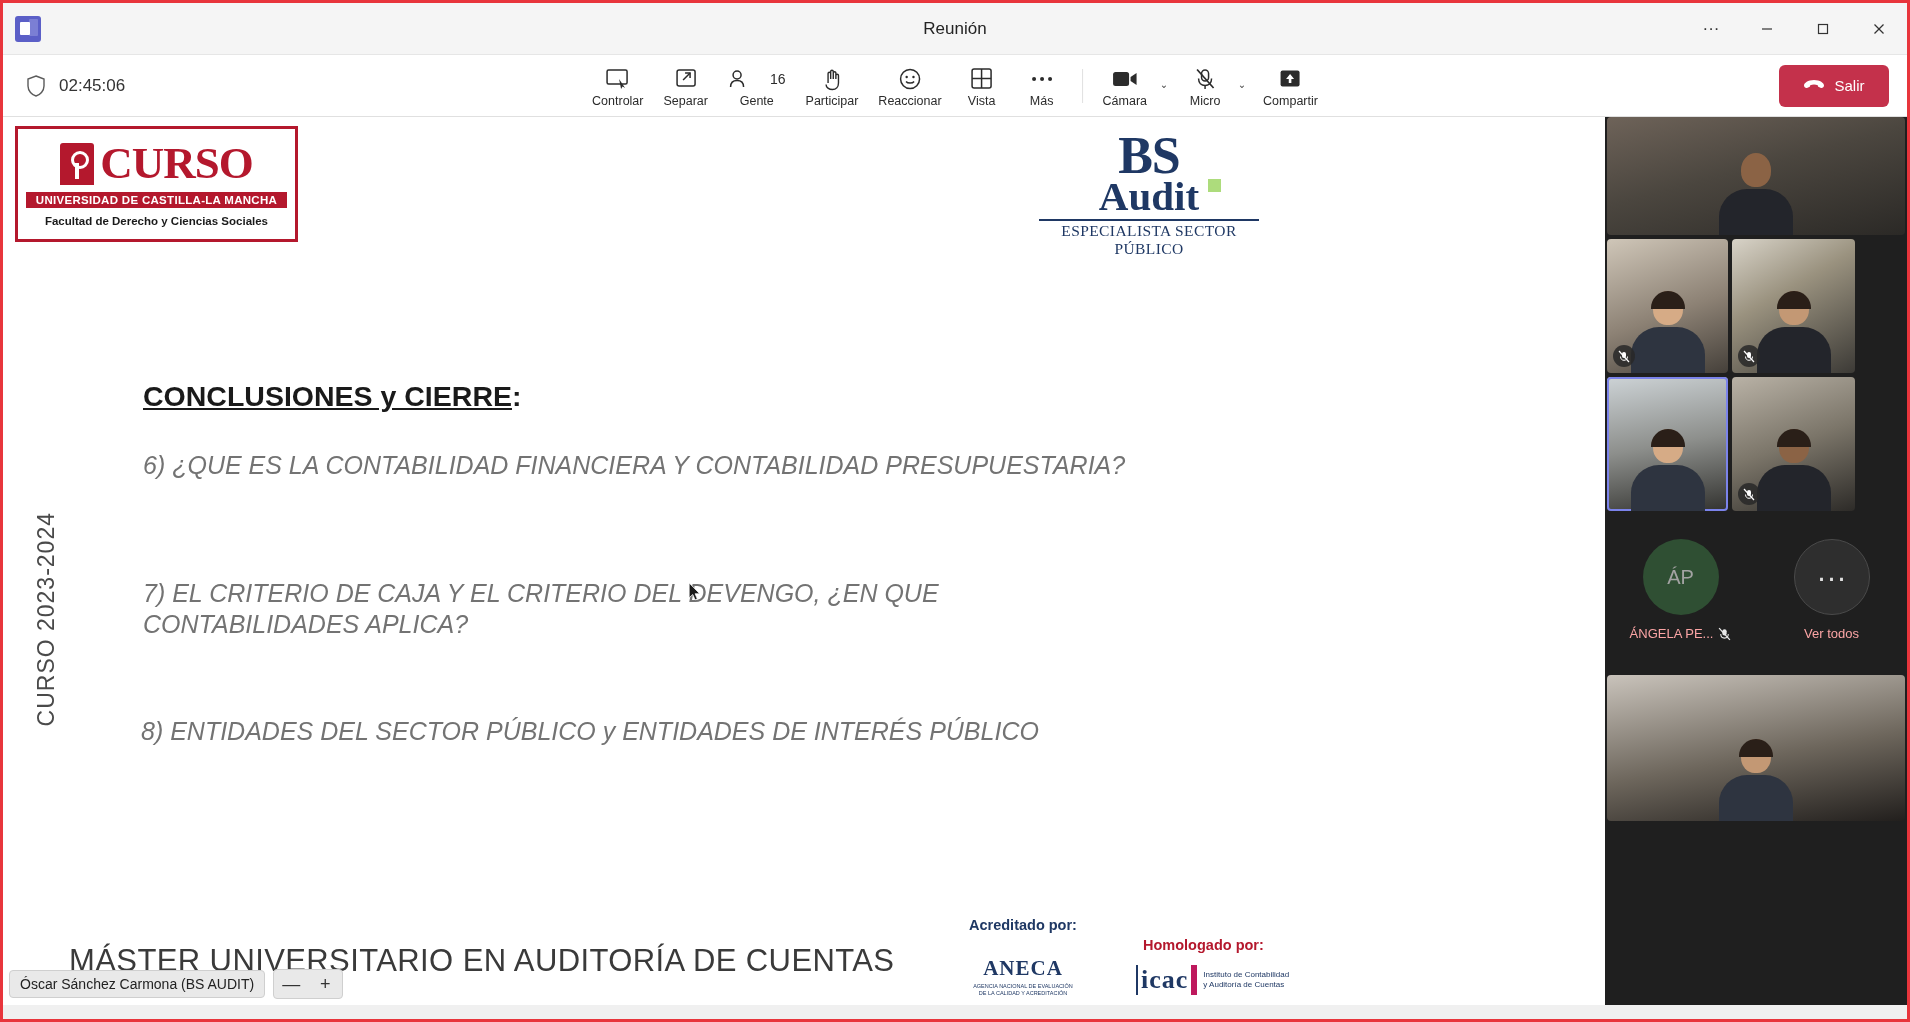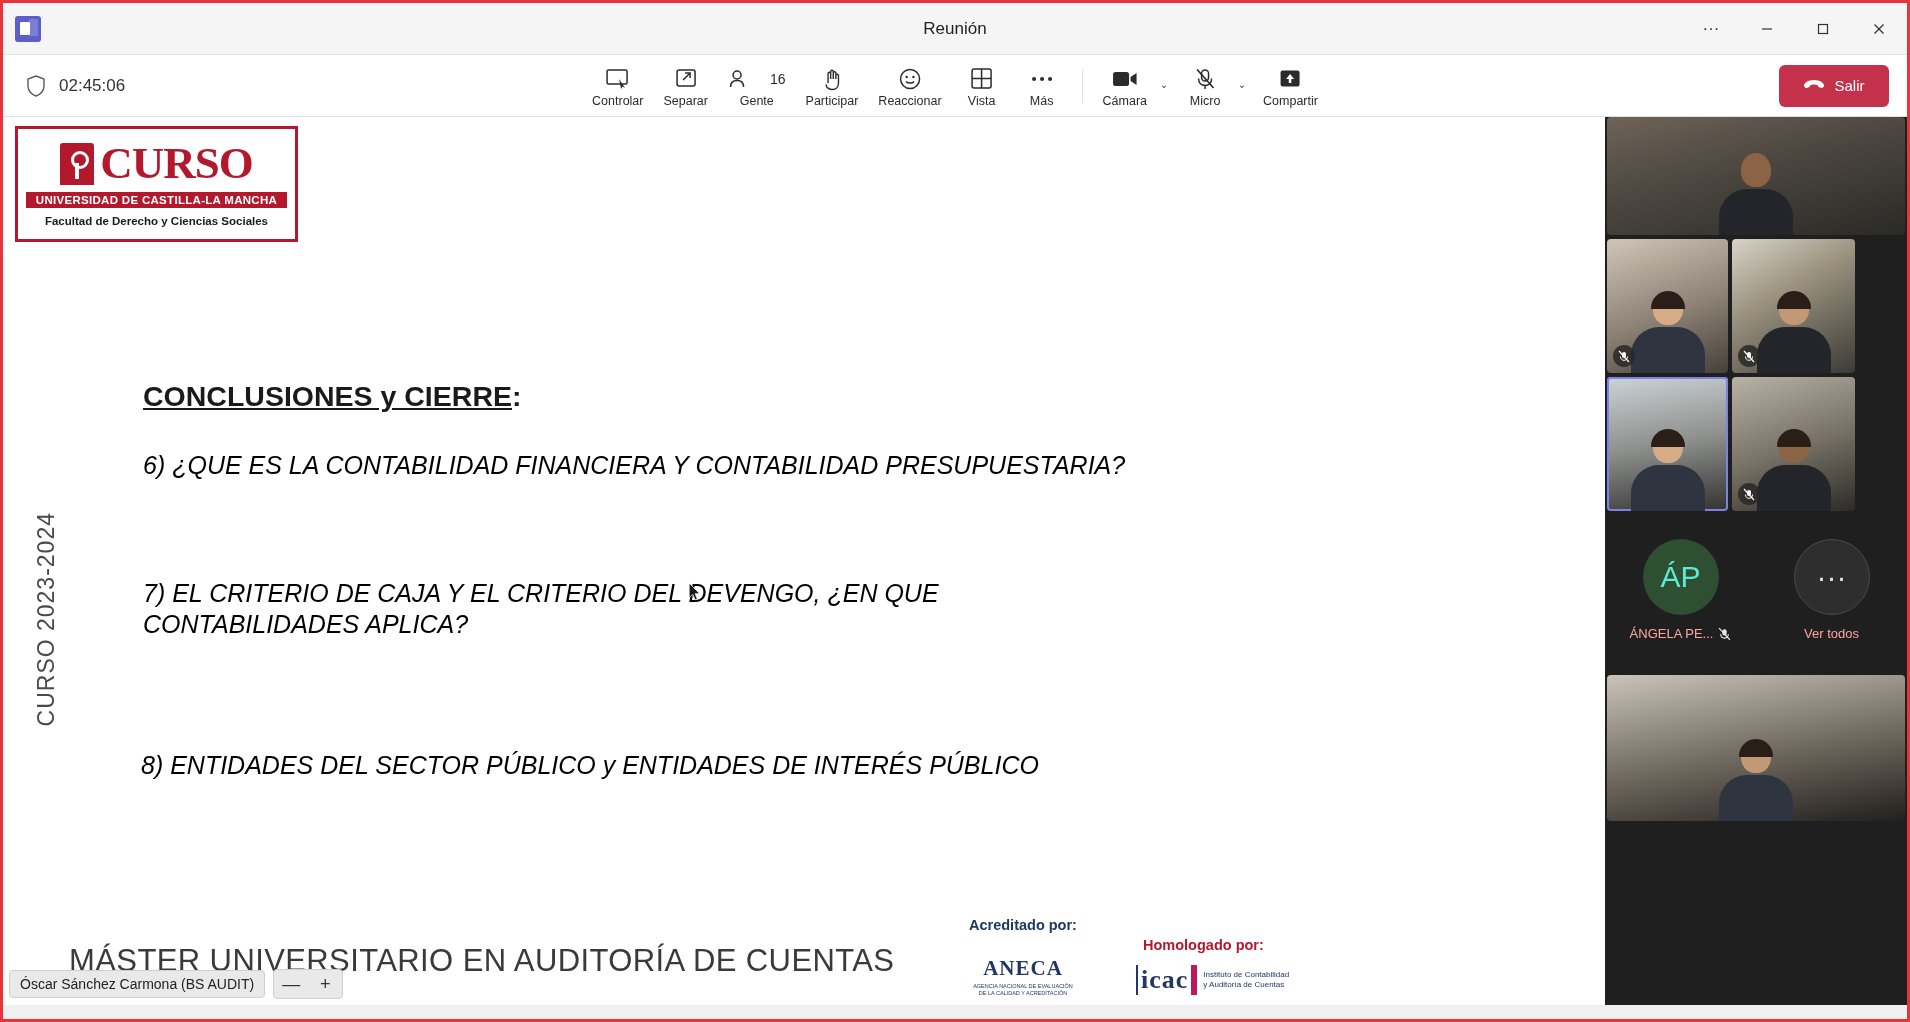--- a/index.html
+++ b/index.html
@@ -220,26 +220,26 @@
   .slide-title {
     position: absolute; left: 140px; top: 263px;
     font-size: 28.5px; font-weight: bold; color: #1a1a1a;
   }
   .slide-title u { text-decoration: underline; }
 
   .q {
     position: absolute;
     font-size: 25px;
     font-style: italic;
-    color: #000000;
+    color: #737373;
     line-height: 1.22;
   }
   .q6 { left: 140px; top: 333px; width: 1000px; }
   .q7 { left: 140px; top: 461px; width: 1000px; }
-  .q8 { left: 138px; top: 633px; width: 1050px; }
+  .q8 { left: 138px; top: 599px; width: 1050px; }
 
   .footer-title {
     position: absolute;
     left: 66px; bottom: 26px;
     font-size: 31px;
     color: #3a3a3a;
     letter-spacing: 0.4px;
   }
   .acred {
     position: absolute; left: 966px; bottom: 72px;
@@ -344,23 +344,23 @@
   }
   .avatar-cell {
     width: 146px;
     display: flex; flex-direction: column; align-items: center;
     justify-content: center;
     padding-top: 22px;
   }
   .avatar-circle {
     width: 76px; height: 76px; border-radius: 50%;
     background: #2f4f33;
-    color: #5eead4;
+    color: #a3a3a3;
     display: flex; align-items: center; justify-content: center;
-    font-size: 30px;
+    font-size: 20px;
   }
   .avatar-circle.more {
     background: #2e2e2e; color: #e0e0e0; font-size: 30px;
     border: 1px solid #4a4a4a;
   }
   .avatar-label {
     margin-top: 11px;
     font-size: 13px; color: #fca5a5;
     display: flex; align-items: center; gap: 5px;
     white-space: nowrap;
@@ -565,20 +565,26 @@
 
       <div class="uclm-logo">
         <div class="uclm-top">
           <div class="uclm-mark"></div>
           <div class="uclm-word">CURSO</div>
         </div>
         <div class="uclm-sub">UNIVERSIDAD DE CASTILLA-LA MANCHA</div>
         <div class="uclm-fac">Facultad de Derecho y Ciencias Sociales</div>
       </div>
 
+      <div class="bs-logo">
+        <div class="bs-bs">BS</div>
+        <div class="bs-dot"></div>
+        <div class="bs-audit">Audit</div>
+        <div class="bs-esp">ESPECIALISTA SECTOR PÚBLICO</div>
+      </div>
 
       <div class="side-course">CURSO 2023-2024</div>
 
       <div class="slide-title">
         <u>CONCLUSIONES y CIERRE</u><span>:</span>
       </div>
 
       <div class="q q6">6) ¿QUE ES LA CONTABILIDAD FINANCIERA Y CONTABILIDAD PRESUPUESTARIA?</div>
       <div class="q q7">7) EL CRITERIO DE CAJA Y EL CRITERIO DEL DEVENGO, ¿EN QUE CONTABILIDADES APLICA?</div>
       <div class="q q8">8) ENTIDADES DEL SECTOR PÚBLICO y ENTIDADES DE INTERÉS PÚBLICO</div>

